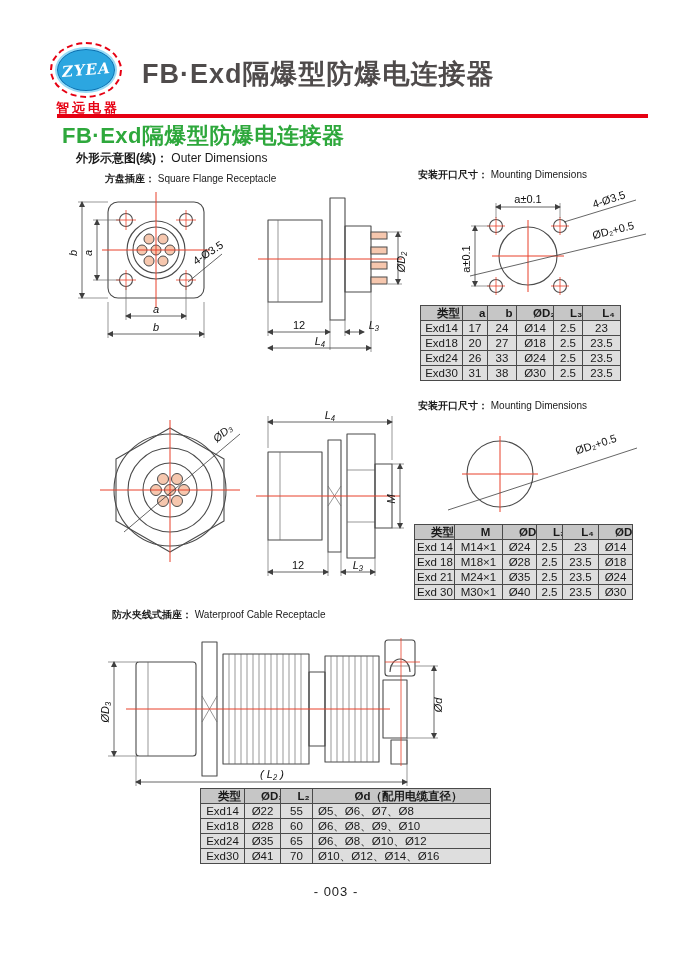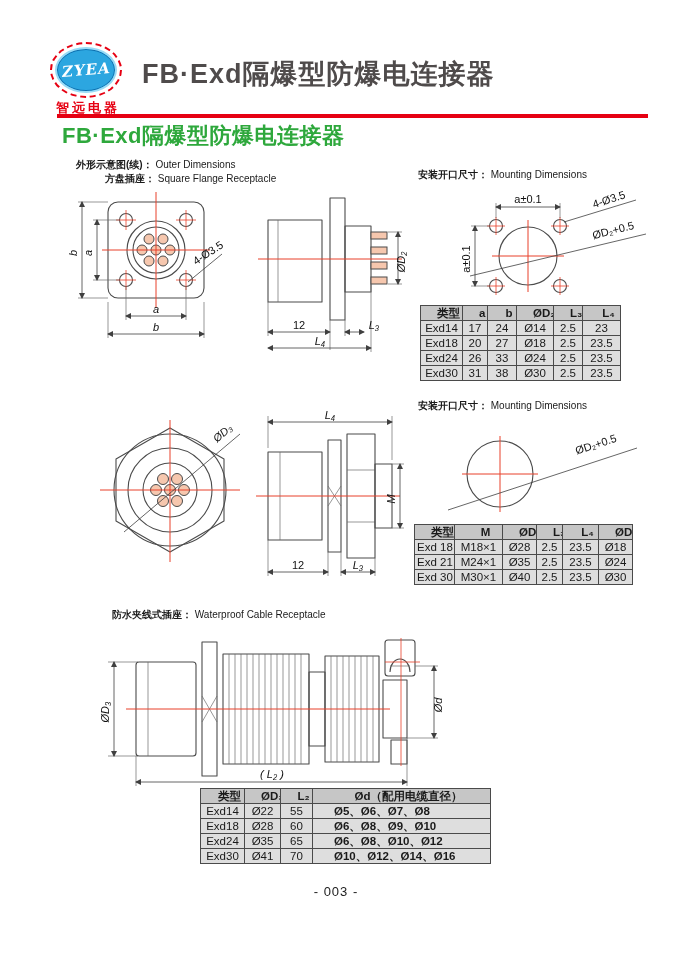--- a/index.html
+++ b/index.html
@@ -22,21 +22,21 @@
   }
   .logo-brand {
     color: #fff; font-style: italic; font-weight: bold; font-size: 15px;
     font-family: "DejaVu Serif", serif; transform: rotate(-5deg); letter-spacing: 1px;
   }
   .logo-company { color: #e60012; font-weight: bold; font-size: 13px; letter-spacing: 3px; text-align: center; width: 96px; }
   .header-title { font-size: 27px; font-weight: bold; color: #4f4b4b; letter-spacing: 1px; white-space: nowrap; }
   .rule { background: #e60012; height: 4px; }
   .green-title { font-size: 22px; font-weight: bold; color: #2ea83c; letter-spacing: .5px; white-space: nowrap; }
 
-  .h2 { font-size: 10px; white-space: nowrap; margin-top: 8px; }
+  .h2 { font-size: 12px; white-space: nowrap; }
   .h3 { font-size: 10px; white-space: nowrap; }
   .zh { font-weight: bold; }
   .en { font-weight: normal; }
 
   
   table.dtab { border-collapse: collapse; table-layout: fixed; }
   .dtab th, .dtab td {
     border: 1px solid #4a4a4a; font-size: 11.5px; padding: 0 2px; height: 15px;
     text-align: center; line-height: 1.05; overflow: hidden; white-space: nowrap;
   }
@@ -44,21 +44,21 @@
   .dtab td { background: #dedede; font-weight: normal; }
   .t1 { width: 200px; }
   .t1 th:nth-child(1){width:42px}.t1 th:nth-child(2){width:25px}.t1 th:nth-child(3){width:29px}
   .t1 th:nth-child(4){width:37px}.t1 th:nth-child(5){width:29px}.t1 th:nth-child(6){width:38px}
   .t2 { width: 218px; }
   .t2 th:nth-child(1){width:40px}.t2 th:nth-child(2){width:48px}.t2 th:nth-child(3){width:34px}
   .t2 th:nth-child(4){width:26px}.t2 th:nth-child(5){width:36px}.t2 th:nth-child(6){width:34px}
   .t3 { width: 262px; }
   .t3 th:nth-child(1){width:44px}.t3 th:nth-child(2){width:36px}.t3 th:nth-child(3){width:32px}
   .t3 th:nth-child(4){width:178px}
-  .t3 td:last-child { text-align: left; padding-left: 21px; font-weight: bold; }
+  .t3 td:last-child { text-align: left; padding-left: 5px; }
 
   
   svg { overflow: visible; }
   .draw { stroke: #4b4b4b; stroke-width: 1.1; fill: none; stroke-linejoin: round; }
   .thin { stroke: #6a6a6a; stroke-width: .7; fill: none; }
   .dim  { stroke: #3f3f3f; stroke-width: .8; fill: none; }
   .red  { stroke: #e8402a; stroke-width: 1; fill: none; }
   .redthin { stroke: #e8402a; stroke-width: .8; fill: none; }
   .pin  { fill: #f6c7ae; stroke: #4b4b4b; stroke-width: 1; }
   .lab  { font-size: 11px; fill: #111; font-family: "Liberation Sans", sans-serif; text-anchor: middle; }
@@ -316,20 +316,28 @@
           <th>类型</th>
           <th>M</th>
           <th>ØD₃</th>
           <th>L₃</th>
           <th>L₄</th>
           <th>ØD₂</th>
         </tr>
       </thead>
       <tbody>
         <tr>
+          <td>Exd 14</td>
+          <td>M14×1</td>
+          <td>Ø24</td>
+          <td>2.5</td>
+          <td>23</td>
+          <td>Ø14</td>
+        </tr>
+        <tr>
           <td>Exd 18</td>
           <td>M18×1</td>
           <td>Ø28</td>
           <td>2.5</td>
           <td>23.5</td>
           <td>Ø18</td>
         </tr>
         <tr>
           <td>Exd 21</td>
           <td>M24×1</td>

